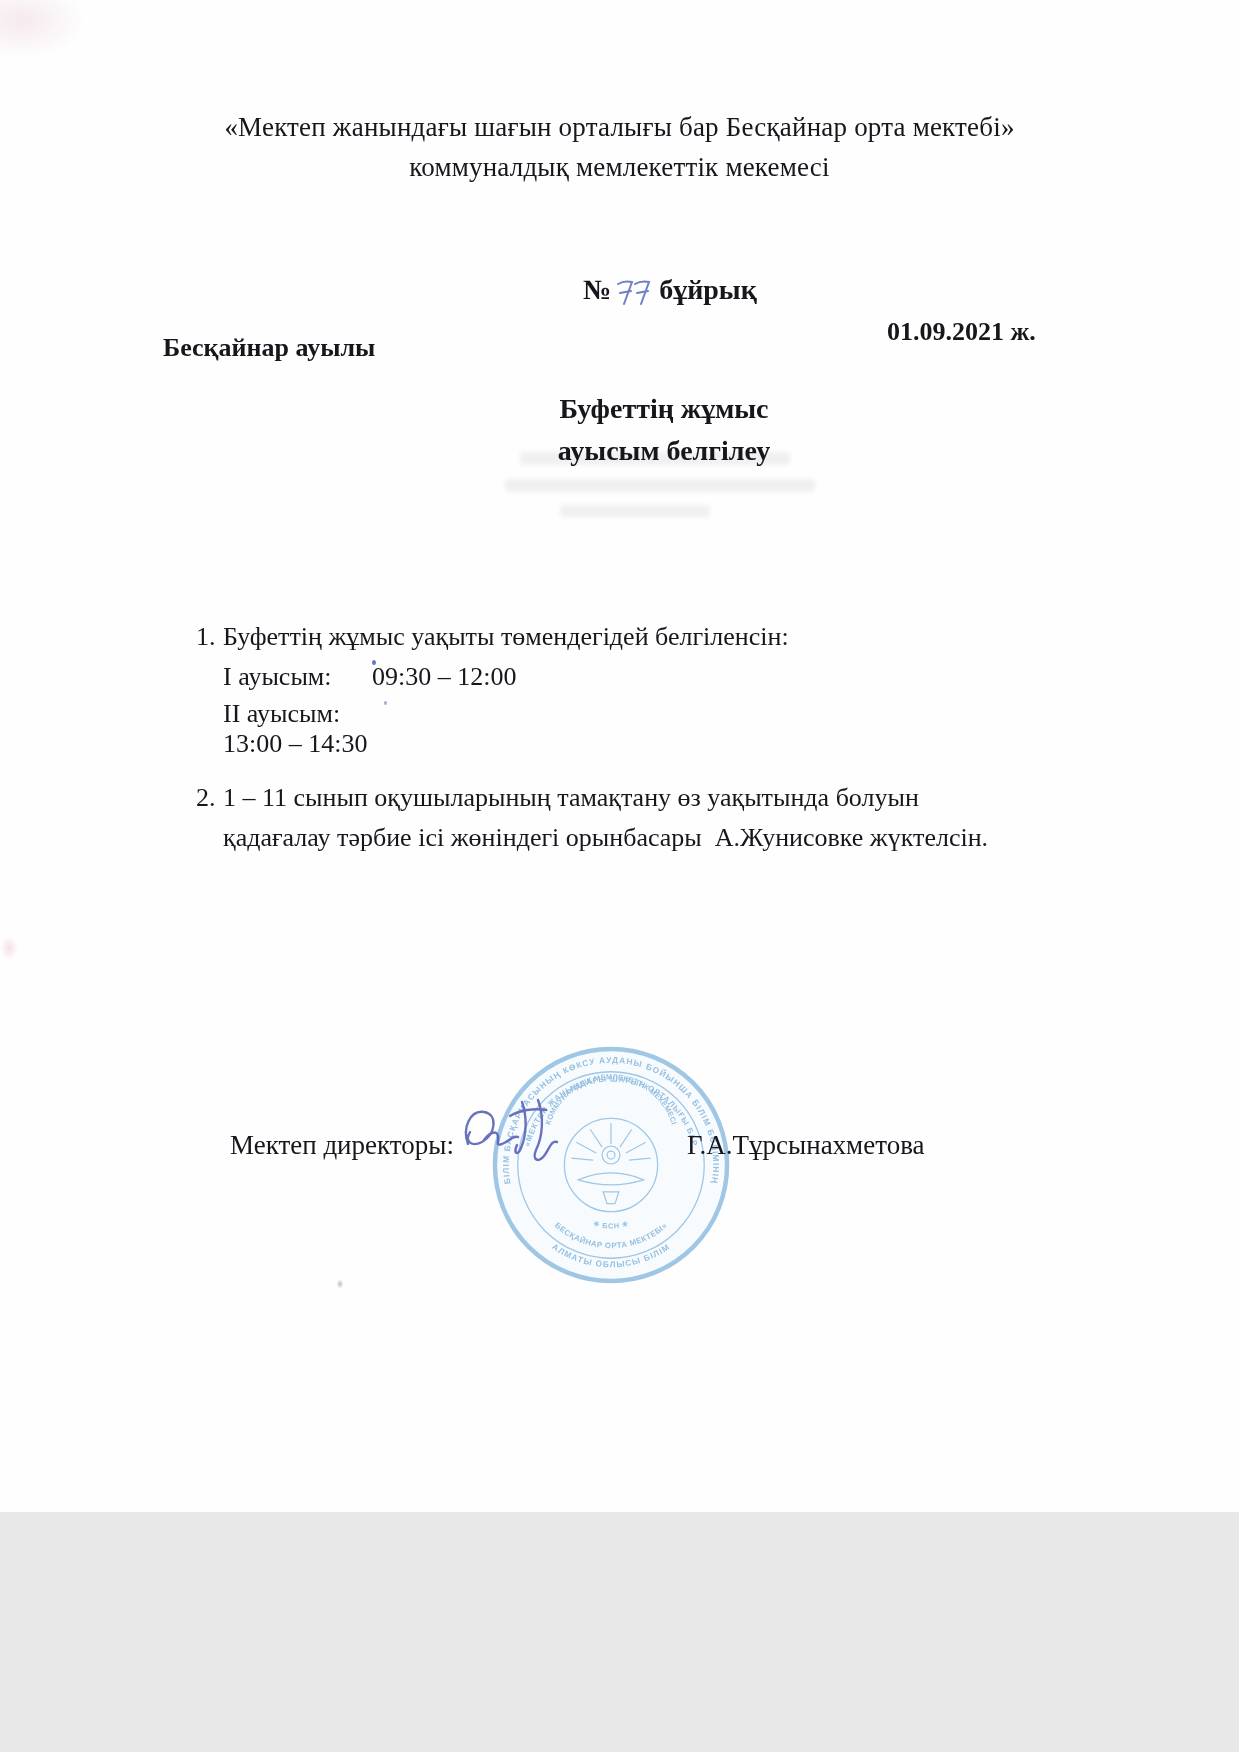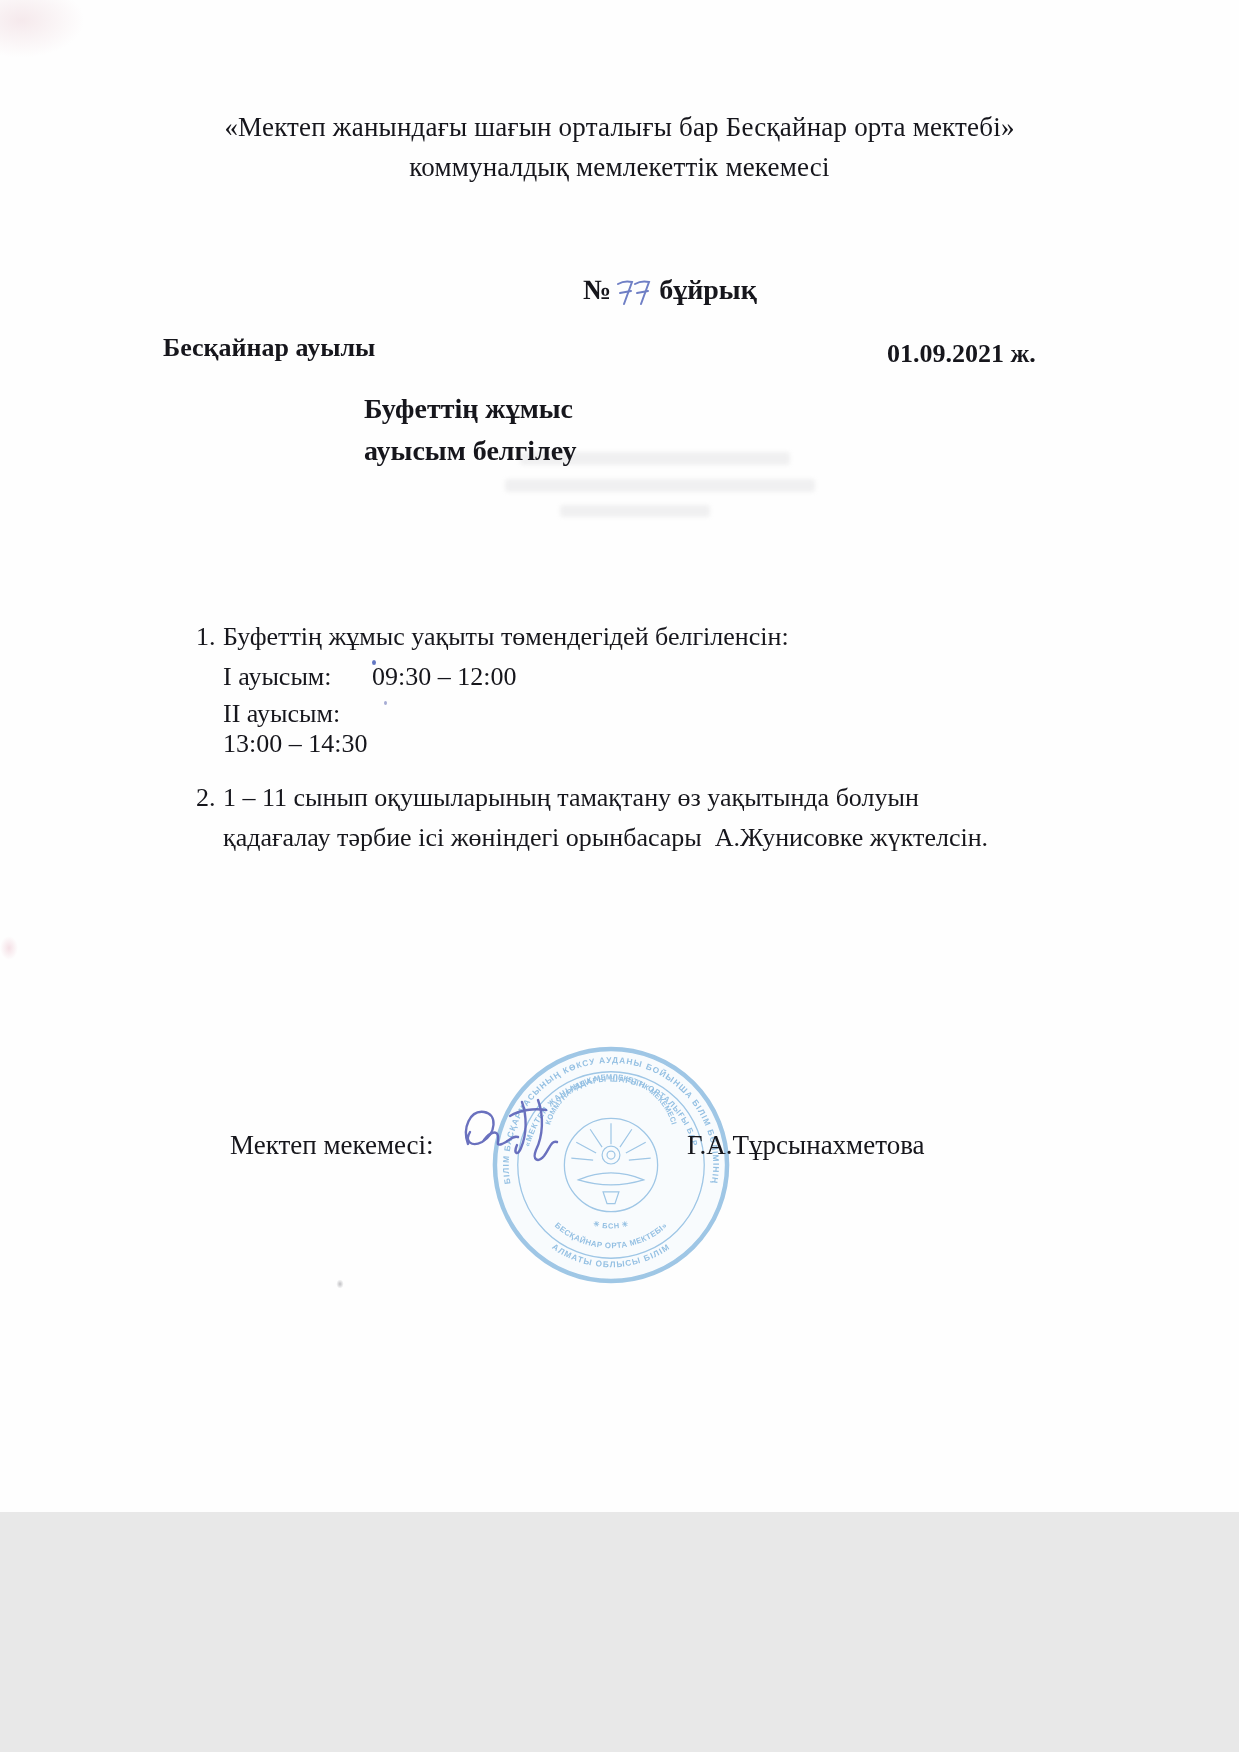--- a/index.html
+++ b/index.html
@@ -18,23 +18,23 @@
   .org-line{left:0;width:1239px;text-align:center;font-size:27px;letter-spacing:.2px;}
   .org-line1{top:112px;}
   .org-line2{top:152px;}
   
   .order-line{top:274px;left:583px;display:flex;align-items:flex-start;font-weight:bold;font-size:28px;z-index:3;}
   .order-line .no-sign{margin-right:3px;}
   .order-line .hand-num{margin:3px 5px 0 2px;}
   .order-line .order-word{margin-left:2px;}
   
   .place{top:333px;left:163px;font-weight:bold;font-size:26px;z-index:3;text-align:center;}
-  .date{top:339px;left:887px;font-weight:bold;font-size:26px;z-index:3;}
+  .date{top:317px;left:887px;font-weight:bold;font-size:26px;z-index:3;}
   
-  .title-block{top:388px;left:364px;width:600px;text-align:left;font-weight:bold;font-size:28px;line-height:41.5px;z-index:3;}
+  .title-block{top:388px;left:364px;width:600px;text-align:center;font-weight:bold;font-size:28px;line-height:41.5px;z-index:3;}
   
   .body-text{font-size:26px;line-height:1.15;z-index:3;}
   .item-row{display:flex;}
   .item-num{width:27px;flex:none;}
   .item1{top:622px;left:196px;}
   .shift-row{left:223px;display:flex;}
   .shift1{top:662px;}
   .shift2{top:699px;flex-direction:column;}
   .shift-label{width:149px;flex:none;}
   .item2-l1{top:783px;left:196px;}
@@ -154,21 +154,21 @@
     </g>
     <g stroke="#7ab1dc" fill="none" stroke-width="1.2" opacity="0.9">
       <circle cx="125" cy="115" r="9"></circle>
       <circle cx="125" cy="115" r="4"></circle>
       <path d="M125,104 L125,83 M116,107 L104,89 M134,107 L146,89 M110,113 L90,102 M140,113 L160,102 M107,120 L85,118 M143,120 L165,118"></path>
       <path d="M 92,140 Q 125,126 158,140 Q 125,150 92,140 Z"></path>
       <path d="M 117,152 L 133,152 L 129,164 L 121,164 Z"></path>
     </g>
   </svg>
 
-  <div class="abs sig-label">Мектеп мекемесі:</div>
+  <div class="abs sig-label">Мектеп директоры:</div>
   <svg class="abs sig-ink" width="135" height="100" viewBox="0 0 135 100">
     <g stroke="#5b62b8" stroke-width="2.4" fill="none" stroke-linecap="round" opacity="0.9">
       <path d="M 10 58 C 4 42, 12 24, 26 26 C 40 28, 38 48, 24 56 C 14 61, 6 56, 12 46"></path>
       <path d="M 26 54 C 32 46, 39 44, 40 50 C 41 56, 37 60, 44 58 C 52 55, 54 49, 60 51"></path>
       <path d="M 64 16 C 69 30, 69 48, 63 62 C 60 70, 55 68, 59 59"></path>
       <path d="M 80 14 C 86 30, 85 50, 78 64 C 74 74, 80 77, 86 70 C 92 62, 93 54, 99 56"></path>
       <path d="M 52 30 C 62 24, 76 22, 88 24"></path>
     </g>
   </svg>
   <div class="abs sig-name">Г.А.Тұрсынахметова</div>

